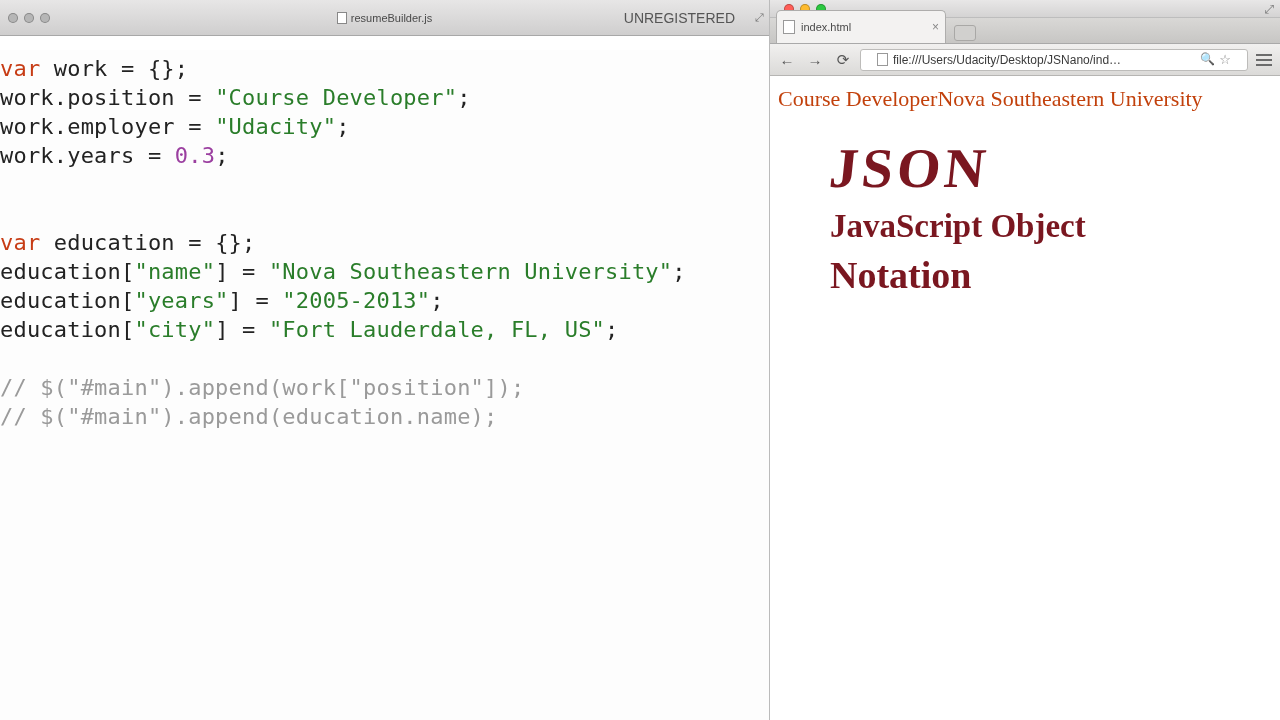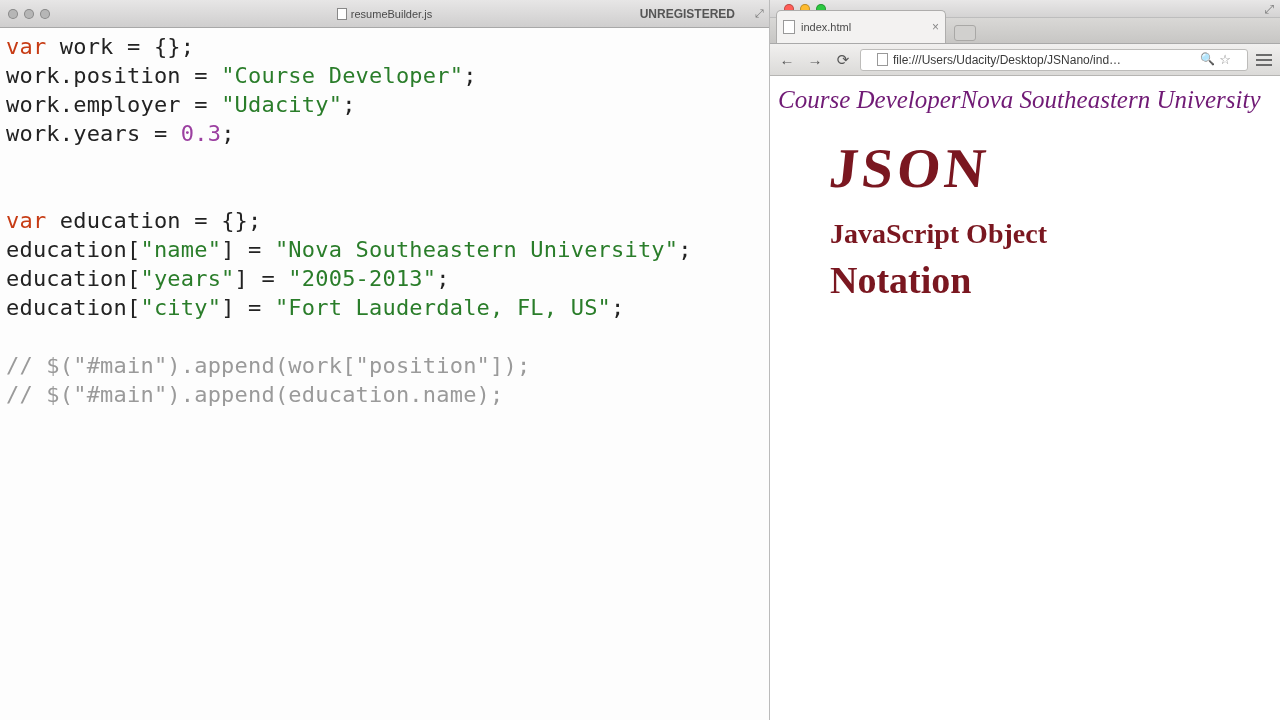--- a/index.html
+++ b/index.html
@@ -14,21 +14,21 @@
 
   
   .editor-window {
     width: 770px;
     height: 720px;
     display: flex;
     flex-direction: column;
     border-right: 1px solid #bbb;
   }
   .editor-titlebar {
-    height: 28px;
+    height: 36px;
     background: linear-gradient(#e7e6e6, #cfcece);
     border-bottom: 1px solid #a8a8a8;
     display: flex;
     align-items: center;
     font-size: 11px;
     color: #4a4a4a;
     position: relative;
   }
   .traffic-lights {
     display: flex;
@@ -51,41 +51,41 @@
     justify-content: center;
     gap: 4px;
   }
   .doc-icon {
     width: 10px; height: 12px;
     border: 1px solid #888;
     background: #fff;
     display: inline-block;
   }
   .unregistered {
-    font-size: 12px;
+    font-size: 14px;
     color: #555;
     padding-right: 16px;
-    font-weight: bold;
   }
   .maximize-arrows {
     width: 14px; height: 14px;
     color: #777;
     padding-right: 4px;
   }
   .editor-body {
     flex: 1;
     display: flex;
     background: #fdfdfd;
     font-family: "Menlo", "Consolas", monospace;
     font-size: 22px;
     line-height: 29px;
-    padding: 4px 6px;
+    padding: 4px 0;
     white-space: pre;
     overflow: hidden;
     letter-spacing: 0.2px;
+    margin-top: 14px;
   }
   .code { color: #222; }
   .kw  { color: #c73c15; }       
   .str { color: #2a7d2a; }       
   .num { color: #9b3fa0; }       
   .cmt { color: #9a9a9a; font-style: normal; }
 
   
   .browser-window {
     flex: 1;
@@ -186,36 +186,35 @@
   }
   .menu-btn span { height: 2px; background:#6b6b6b; }
   .browser-content {
     flex: 1;
     padding: 10px 8px;
     position: relative;
     background: #fff;
   }
   .page-text {
     font-family: "Times New Roman", Times, serif;
-    font-size: 25px;
-    color: #701a75;
-    font-style: italic;
+    font-size: 22px;
+    color: #c2410c;
   }
 
   
   .handwriting {
     position: absolute;
     left: 60px;
     top: 60px;
     color: #7a1720;
     font-family: "Segoe Script", "Bradley Hand", "Comic Sans MS", cursive;
     font-weight: 600;
   }
   .hw1 { font-size: 56px; letter-spacing: 4px; transform: skewX(-6deg); }
-  .hw2 { font-size: 28px; margin-top: 18px; }
+  .hw2 { font-size: 33px; margin-top: 8px; }
   .hw3 { font-size: 38px; margin-top: 8px; }
 </style>
 </head>
 <body>
 
 <div class="editor-window">
   <div class="editor-titlebar">
     <div class="traffic-lights">
       <div class="tl"></div>
       <div class="tl"></div>

